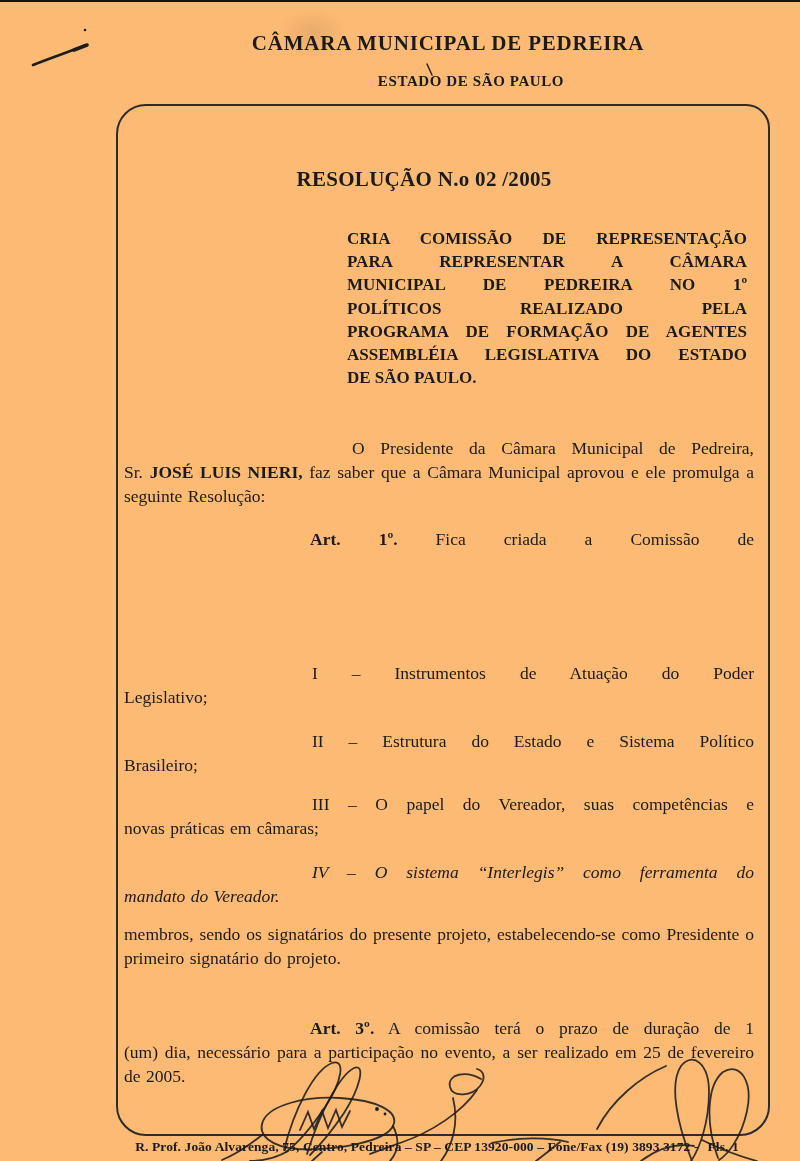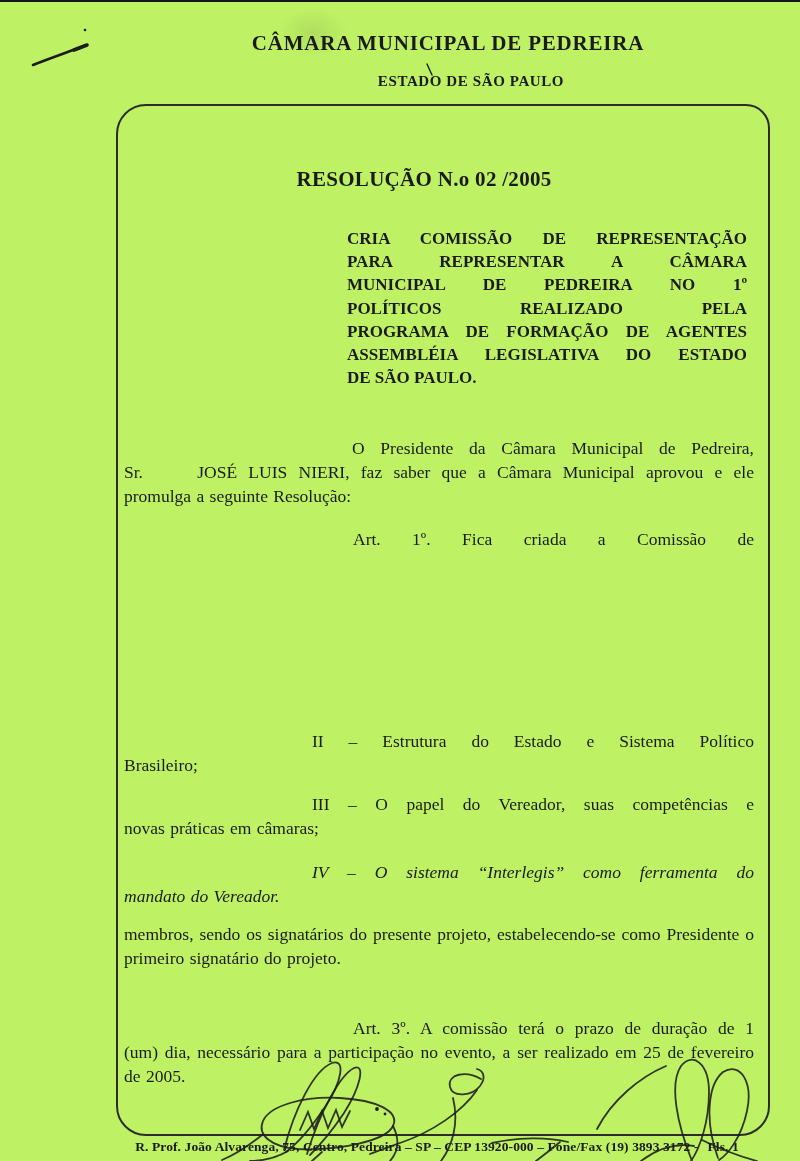--- a/index.html
+++ b/index.html
@@ -1,18 +1,18 @@
 <!DOCTYPE html>
 <html><head>
 <meta charset="utf-8">
 <style>
   html,body { margin:0; padding:0; background:#d8d8d4; }
   .page {
     position:relative; width:800px; height:1161px; margin:0 auto;
-    background:#bef264; overflow:hidden;
+    background:#fdba74; overflow:hidden;
     font-family:"Liberation Serif","DejaVu Serif",serif; color:#1b1b1b;
   }
   .abs { position:absolute; }
   .topline { top:0; left:0; width:800px; height:2px; background:#141414; }
   .smudge { top:8px; left:278px; width:70px; height:50px;
     background:radial-gradient(closest-side, rgba(40,40,40,0.10), rgba(40,40,40,0)); }
   .org { top:31px; left:96px; width:704px; text-align:center;
     font-size:21px; font-weight:700; letter-spacing:0.8px; }
   .state { top:73px; left:142px; width:658px; text-align:center;
     font-size:15px; font-weight:700; letter-spacing:0.6px; }
@@ -23,21 +23,21 @@
   .summary { top:227px; left:347px; width:400px;
     font-size:17px; font-weight:700; line-height:23.2px; }
   .sline { text-align:justify; text-align-last:justify; }
   .sline:last-child { text-align-last:left; }
   .para { left:124px; width:630px; font-size:17.5px; line-height:23.8px;
     text-align:justify; word-spacing:1px; }
   .jline { text-align:justify; text-align-last:justify; text-indent:186px; }
   .preamble .jline { text-indent:228px; }
   .topic .jline { text-indent:188px; }
   .rest { text-align:justify; }
-  b { font-weight:400;margin-left:43px; }
+  b { font-weight:700; }
   .footer { top:1139px; left:117px; width:640px; text-align:center;
     font-size:13.5px; font-weight:700; letter-spacing:0.1px; }
   .fls { margin-left:9px; }
   svg.overlay { position:absolute; top:0; left:0; width:800px; height:1161px;
     pointer-events:none; z-index:5; }
   svg.overlay path { fill:none; stroke:#1d1d1d; stroke-linecap:round; }
   .ink { stroke-width:1.8px; opacity:0.88; }
 </style>
 </head>
 <body>
@@ -66,20 +66,24 @@
 
   <div class="abs para preamble" style="top:437px;">
     <div class="jline">O Presidente da Câmara Municipal de Pedreira,</div>
     <div class="rest"><span>Sr. </span><b>JOSÉ LUIS NIERI,</b><span> faz saber que a Câmara Municipal aprovou e ele promulga a seguinte Resolução:</span></div>
   </div>
 
   <div class="abs para" style="top:528px;">
     <div class="jline"><b>Art. 1º.</b> <span>Fica criada a Comissão de</span></div>
   </div>
 
+  <div class="abs para topic" style="top:662px;">
+    <div class="jline">I – Instrumentos de Atuação do Poder</div>
+    <div class="rest">Legislativo;</div>
+  </div>
 
   <div class="abs para topic" style="top:730px;">
     <div class="jline">II – Estrutura do Estado e Sistema Político</div>
     <div class="rest">Brasileiro;</div>
   </div>
 
   <div class="abs para topic" style="top:793px;">
     <div class="jline">III – O papel do Vereador, suas competências e</div>
     <div class="rest">novas práticas em câmaras;</div>
   </div>

